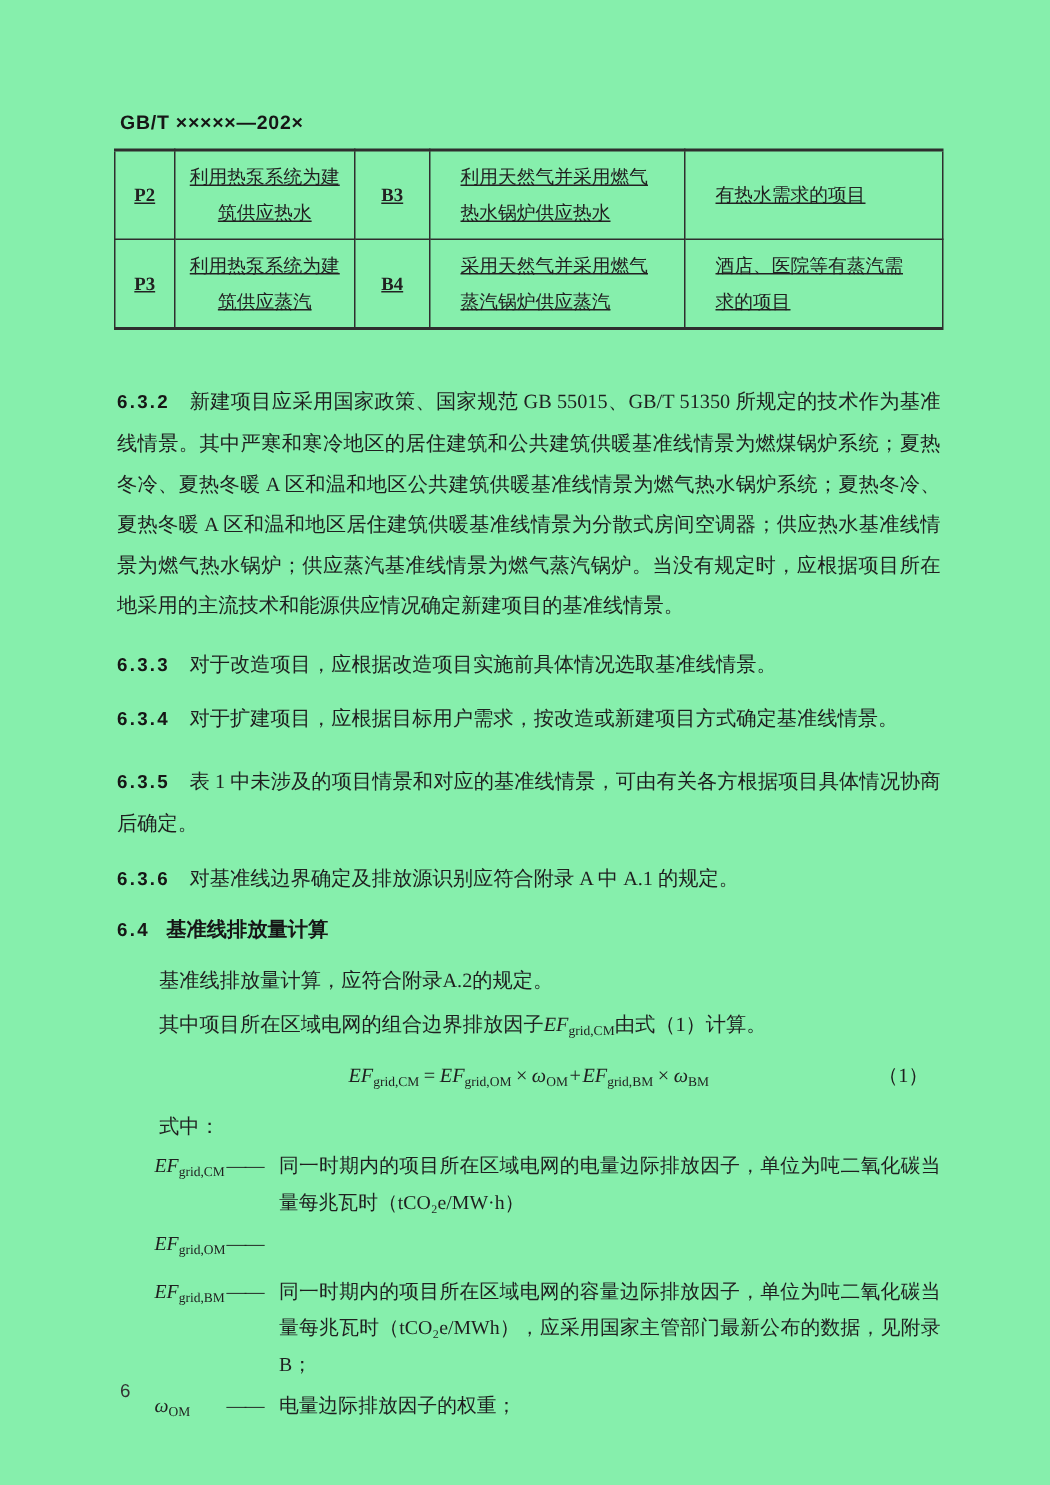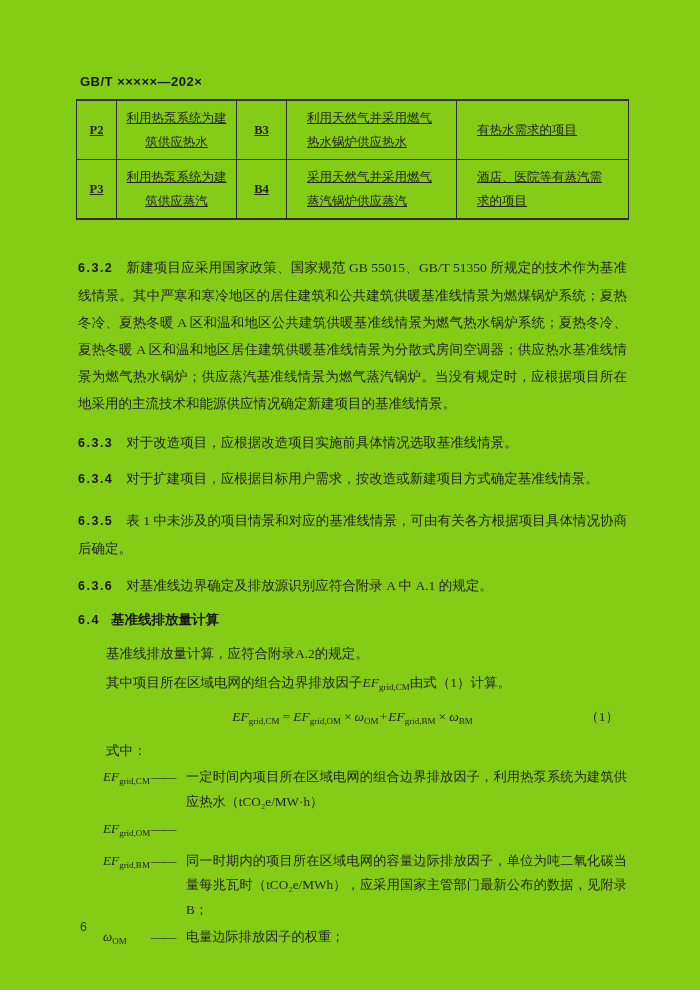--- a/index.html
+++ b/index.html
@@ -4,21 +4,21 @@
 <style>
   html, body {
     margin: 0; padding: 0;
     width: 700px; height: 990px;
     background: #ffffff;
     overflow: hidden;
   }
   .page {
     position: relative;
     width: 700px; height: 990px;
-    background: #84cc16;
+    background: #86efac;
     font-family: "Liberation Serif", "DejaVu Serif", serif;
     color: #1f1f1f;
   }
   .content {
     position: absolute;
     left: 78px; top: 74px;
     width: 549px;
   }
   .doc-header {
     font-family: "Liberation Sans", "DejaVu Sans", sans-serif;
@@ -210,21 +210,21 @@
       <span><i>EF</i><sub>grid,CM</sub><span class="op">=</span><i>EF</i><sub>grid,OM</sub><span class="op">×</span><i>ω</i><sub>OM</sub><span class="op-tight">+</span><i>EF</i><sub>grid,BM</sub><span class="op">×</span><i>ω</i><sub>BM</sub></span>
       <span class="formula-number">（1）</span>
     </div>
 
     <p class="where-label">式中：</p>
 
     <div class="definitions">
       <div class="def-item">
         <span class="def-term"><span>EF</span><sub>grid,CM</sub></span>
         <span class="def-dash">——</span>
-        <span class="def-text">一定时间内项目所在区域电网的组合边界排放因子，利用热泵系统为建筑供应热水（tCO₂e/MW·h）</span>
+        <span class="def-text">同一时期内的项目所在区域电网的电量边际排放因子，单位为吨二氧化碳当量每兆瓦时（tCO₂e/MW·h）</span>
       </div>
       <div class="def-item">
         <span class="def-term"><span>EF</span><sub>grid,OM</sub></span>
         <span class="def-dash">——</span>
       </div>
       <div class="def-item">
         <span class="def-term"><span>EF</span><sub>grid,BM</sub></span>
         <span class="def-dash">——</span>
         <span class="def-text">同一时期内的项目所在区域电网的容量边际排放因子，单位为吨二氧化碳当量每兆瓦时（tCO₂e/MWh），应采用国家主管部门最新公布的数据，见附录 B；</span>
       </div>

